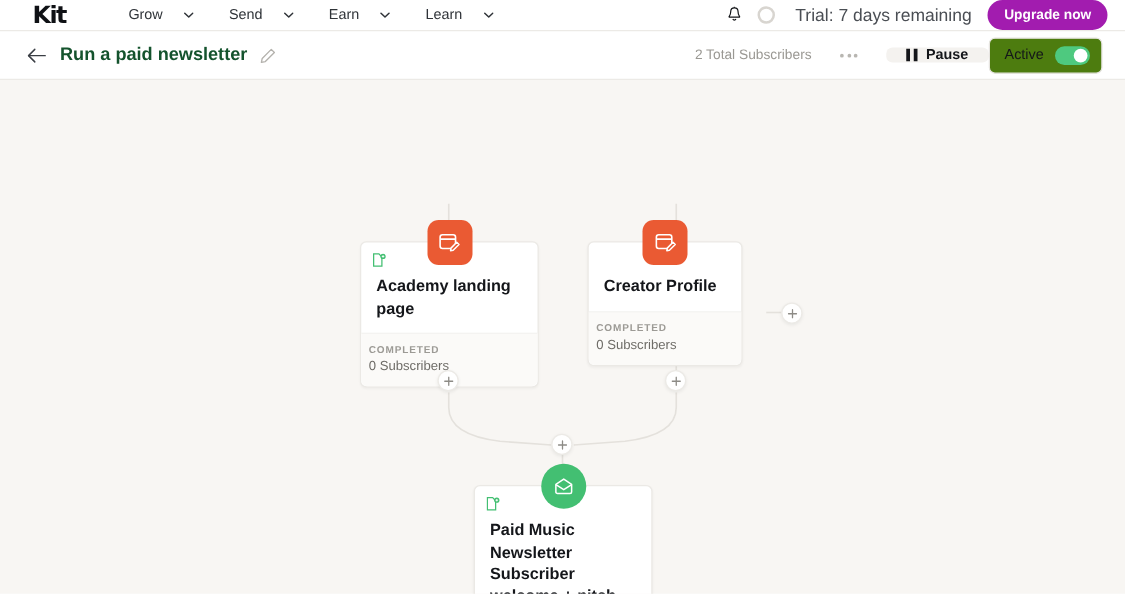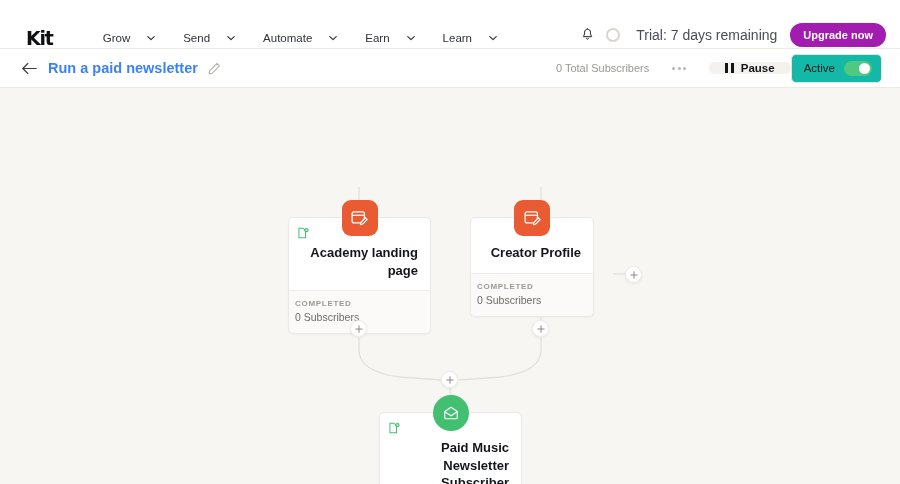--- a/index.html
+++ b/index.html
@@ -7,25 +7,25 @@
   html, body {
     width: 900px;
     height: 484px;
     overflow: hidden;
     font-family: "Liberation Sans", sans-serif;
     background: #ffffff;
   }
 
   
   .topnav {
-    height: 49px;
+    height: 25px;
     background: #ffffff;
     border-bottom: 1px solid #eceae6;
     display: flex;
-    align-items: flex-end;
+    align-items: center;
     padding: 0 14px 0 26px;
     position: relative;
   }
   .kit-logo {
     font-weight: 900;
     font-size: 19px;
     letter-spacing: -1.2px;
     color: #0f1115;
     margin-right: 36px;
     font-family: "DejaVu Sans", sans-serif;
@@ -116,21 +116,21 @@
   }
   .back-btn {
     width: 22px; height: 22px;
     display: flex; align-items: center; justify-content: center;
     cursor: pointer;
     margin-right: 8px;
   }
   .page-title {
     font-size: 14.5px;
     font-weight: 700;
-    color: #3b82f6;
+    color: #14532d;
     white-space: nowrap;
   }
   .edit-pencil {
     margin-left: 9px;
     width: 15px; height: 15px;
     display: flex; align-items: center; justify-content: center;
     cursor: pointer;
   }
   .subheader-right {
     margin-left: auto;
@@ -167,21 +167,21 @@
   .pause-bars i { display: block; width: 3px; height: 10px; background: #14161a; }
   .pause-label { font-size: 11.5px; font-weight: 700; color: #14161a; }
   .active-box {
     display: flex;
     align-items: center;
     gap: 9px;
     border: 1px solid #e6e4e0;
     border-radius: 5px;
     padding: 6px 9px 6px 12px;
     cursor: pointer;
-    background: #14b8a6;
+    background: #4d7c0f;
   }
   .active-label { font-size: 11.5px; color: #14161a; }
   .toggle {
     width: 28px; height: 15px;
     border-radius: 9px;
     background: #4ec97f;
     position: relative;
   }
   .toggle::after {
     content: "";
@@ -206,21 +206,21 @@
   .node {
     position: absolute;
     background: #ffffff;
     border: 1px solid #ebe9e5;
     border-radius: 5px;
     box-shadow: 0 1px 2px rgba(20,22,26,0.04);
   }
   .node-body {
     padding: 26px 12px 11px;
     position: relative;
-    text-align: right;
+    text-align: left;
   }
   .node-title {
     font-size: 13px;
     font-weight: 700;
     color: #14161a;
     line-height: 1.35;
   }
   .node-badge {
     position: absolute;
     left: 9px; top: 7px;
@@ -301,28 +301,20 @@
     </div>
     <div class="nav-item">
       <span>Send</span>
       <span class="chev">
           <svg width="8" height="8" viewBox="0 0 10 10">
             <path d="M1 3.2 L5 7 L9 3.2" fill="none" stroke="#2f3338" stroke-width="1.5" stroke-linecap="round" stroke-linejoin="round"></path>
           </svg>
         </span>
     </div>
     <div class="nav-item">
-      <span>Automate</span>
-      <span class="chev">
-          <svg width="8" height="8" viewBox="0 0 10 10">
-            <path d="M1 3.2 L5 7 L9 3.2" fill="none" stroke="#2f3338" stroke-width="1.5" stroke-linecap="round" stroke-linejoin="round"></path>
-          </svg>
-        </span>
-    </div>
-    <div class="nav-item">
       <span>Earn</span>
       <span class="chev">
           <svg width="8" height="8" viewBox="0 0 10 10">
             <path d="M1 3.2 L5 7 L9 3.2" fill="none" stroke="#2f3338" stroke-width="1.5" stroke-linecap="round" stroke-linejoin="round"></path>
           </svg>
         </span>
     </div>
     <div class="nav-item">
       <span>Learn</span>
       <span class="chev">
@@ -357,21 +349,21 @@
       </svg>
   </div>
   <div class="page-title">Run a paid newsletter</div>
   <div class="edit-pencil">
     <svg width="13" height="13" viewBox="0 0 14 14">
         <path d="M9.7 1.6 12.4 4.3 4.6 12.1 1.2 12.8 1.9 9.4z" fill="none" stroke="#b4b2ad" stroke-width="1.15" stroke-linecap="round" stroke-linejoin="round"></path>
       </svg>
   </div>
 
   <div class="subheader-right">
-    <div class="subs-count">0 Total Subscribers</div>
+    <div class="subs-count">2 Total Subscribers</div>
     <div class="dots-btn">
       <span class="dot"></span>
       <span class="dot"></span>
       <span class="dot"></span>
     </div>
     <button class="pause-btn">
       <span class="pause-bars">
           <i></i>
           <i></i>
         </span>

